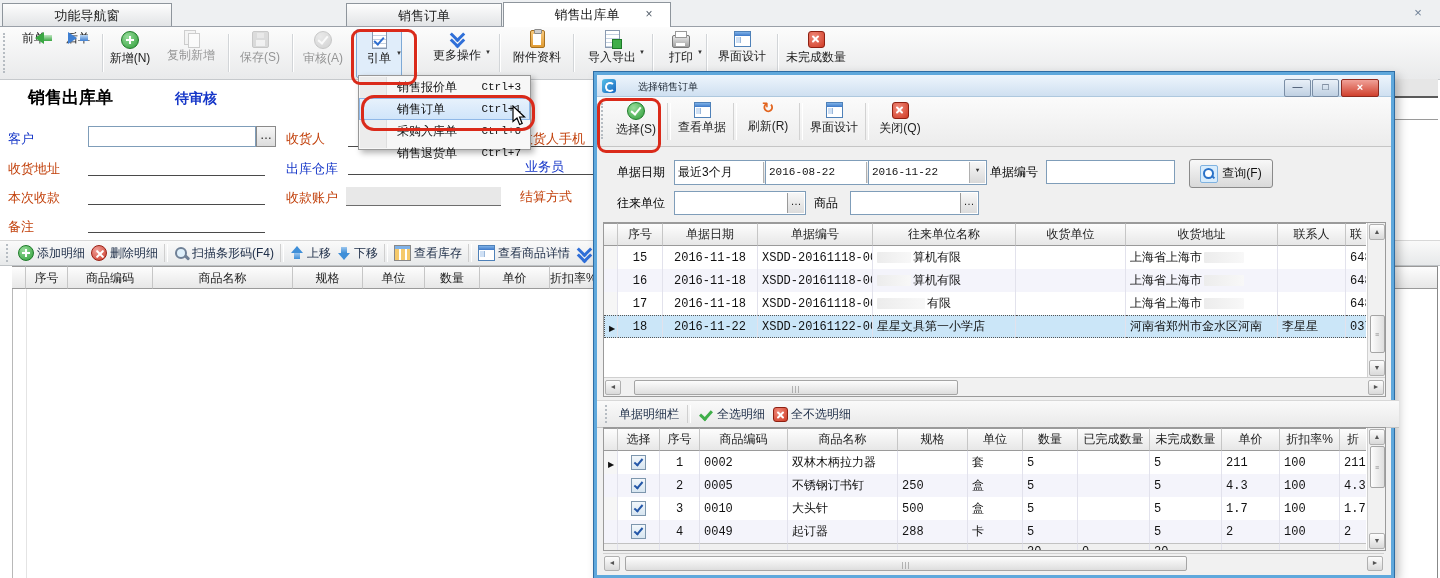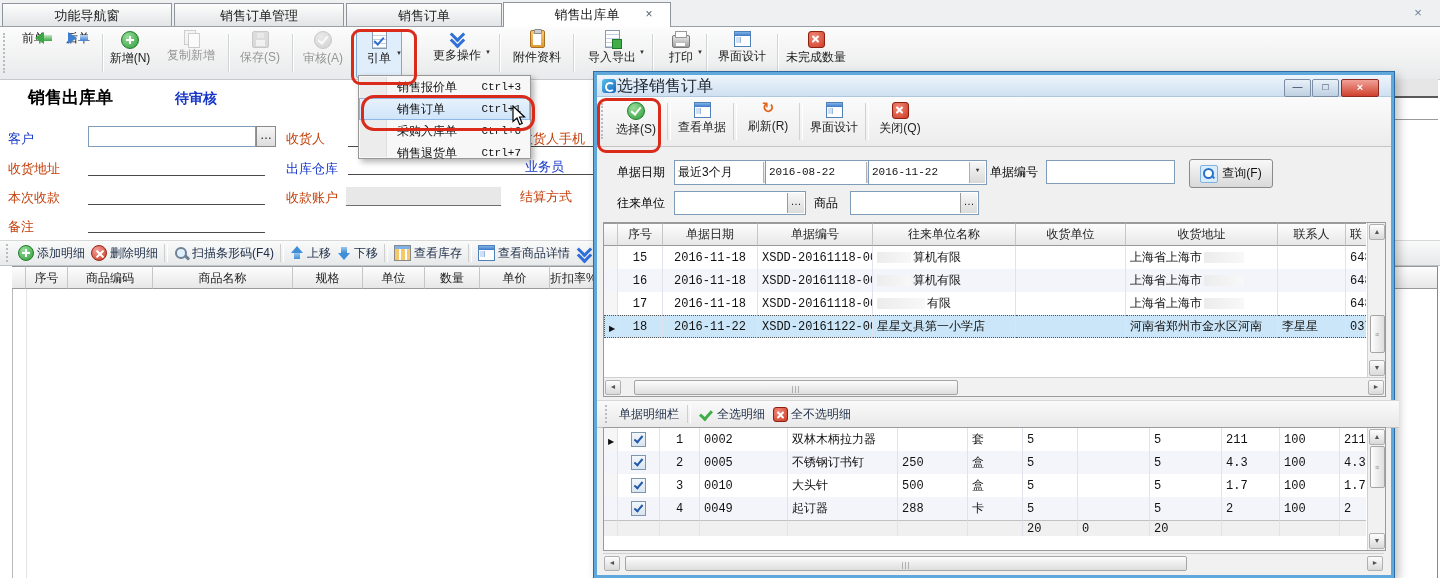--- a/index.html
+++ b/index.html
@@ -82,21 +82,21 @@
   .ftitle{left:28px;top:86px;font-size:17px;font-weight:bold;color:#000}
   .fstatus{left:175px;top:90px;font-size:14px;font-weight:bold;color:#1536c8}
   .flbl{font-size:13px;color:#c2410c;white-space:nowrap}
   .flbl.blue{color:#1536c8}
   .ul{border-bottom:1px solid #4a4a4a;height:18px}
   .box{background:#fff;border:1px solid #7f9db9}
   .ell-btn{background:linear-gradient(#f7f7f7,#dcdcdc);border:1px solid #8a8a8a;text-align:center;line-height:16px;font-size:12px;color:#222}
   .gray-fld{background:#e8e8e8;border-bottom:1px solid #6d6d6d}
 
   
-  .menu{left:358px;top:75px;width:173px;height:84px;background:#f7f7f7;border:1px solid #989898;box-shadow:3px 3px 6px rgba(0,0,0,.3);z-index:40}
+  .menu{left:358px;top:75px;width:173px;height:75px;background:#f7f7f7;border:1px solid #989898;box-shadow:3px 3px 6px rgba(0,0,0,.3);z-index:40}
   .menu .gutter{position:absolute;left:1px;top:1px;bottom:1px;width:26px;background:#ececec;border-right:1px solid #dedede}
   .mi{position:relative;height:22px;line-height:22px;padding-left:38px;font-size:12px;color:#111}
   .mi .sc{position:absolute;right:9px;font-family:"Liberation Mono","DejaVu Sans Mono",monospace;font-size:11px}
   .mi.hl{background:linear-gradient(#e8f2fc,#cfe4fa);outline:1px solid #8fb8e8;outline-offset:-1px}
 
   
   .dtoolbar{left:0;top:240px;width:595px;height:26px;background:linear-gradient(#fafafa,#e7e9ea);border-top:1px solid #d8d8d8;border-bottom:1px solid #bfc3c6;display:flex;align-items:center;gap:6px;padding-left:6px}
   .dtb{display:flex;align-items:center;gap:3px;font-size:12px;color:#20304a;white-space:nowrap}
   .vsep{width:2px;height:18px;border-left:1px solid #cfcfcf;border-right:1px solid #fff}
   .ghrow{display:flex}
@@ -110,21 +110,21 @@
   .rs-line{left:1394px;top:119px;width:44px;height:1px;background:#9a9a9a}
   .rs-tb{left:1394px;top:240px;width:46px;height:26px;background:linear-gradient(#fafafa,#e7e9ea);border-top:1px solid #d8d8d8;border-bottom:1px solid #bfc3c6}
   .rs-gh{left:1394px;top:266px;width:44px;height:23px;background:linear-gradient(#fdfdfd,#e7e7e7);border-top:1px solid #9a9a9a;border-bottom:1px solid #9a9a9a;border-right:1px solid #888}
   .rs-body{left:1394px;top:289px;width:44px;height:289px;background:#fff;border-right:1px solid #888}
 
   
   .dialog{left:594px;top:72px;width:800px;height:506px;border:3px solid #5fa8dc;box-shadow:0 0 0 1px #2e6da4,4px 4px 10px rgba(0,0,0,.28);background:#f0f0f0;z-index:30}
   .dtitle{left:0;top:0;width:794px;height:22px;background:linear-gradient(#eef5fc,#cfe0f1);border-bottom:1px solid #aec8de;line-height:22px}
   .dlg-logo{position:absolute;left:5px;top:4px;width:14px;height:14px;border-radius:3px;background:linear-gradient(135deg,#57c1e8,#1565c0)}
   .dlg-logo::after{content:"";position:absolute;left:3px;top:3px;width:6px;height:6px;border:2px solid #fff;border-right-color:transparent;border-radius:50%}
-  .dtitle .txt{margin-left:20px;font-size:16px;color:#1a2430}
+  .dtitle .txt{margin-left:41px;font-size:10px;color:#1a2430}
   .winbtn{position:absolute;top:4px;height:16px;border-radius:2px;text-align:center;line-height:14px;font-size:10px;
           background:linear-gradient(#e9f0f8,#bfd0e2);border:1px solid #7a8ea6;color:#30405a}
   .winbtn.close{background:linear-gradient(#f0a198,#d0402d);border-color:#8e2a1f;color:#fff;font-weight:bold;font-size:11px}
   .dlg-toolbar{left:0;top:22px;width:794px;height:50px;background:linear-gradient(#fbfbfb,#ececec);border-bottom:1px solid #c5c5c5;display:flex;align-items:stretch;padding-left:4px}
   .dbtn{width:58px;text-align:center;padding-top:3px;font-size:12px;color:#222}
   .dbtn .lblt{display:block;margin-top:1px;white-space:nowrap}
   .dsep{width:2px;margin:6px 2px;border-left:1px solid #d2d2d2;border-right:1px solid #fff}
   .refresh-glyph{font-size:15px;line-height:16px;color:#e2641e;font-weight:bold;height:17px}
 
   .flabel{position:absolute;font-size:12px;color:#000;white-space:nowrap}
@@ -167,21 +167,20 @@
   .anno{position:absolute;border:3px solid #da2a1a;border-radius:9px;z-index:70;pointer-events:none}
   .cursor{position:absolute;z-index:80}
 </style>
 </head>
 <body>
 
 <div class="stage">
 
   <div class="abs tabbar">
     <div class="abs tab" style="left:2px;width:170px"><span>功能导航窗</span></div>
-    <div class="abs tab" style="left:174px;width:170px"><span>销售订单管理</span></div>
     <div class="abs tab" style="left:346px;width:156px"><span>销售订单</span></div>
     <div class="abs tab active" style="left:503px;width:168px">
       <span>销售出库单</span>
       <span class="tab-close">×</span>
     </div>
     <div class="abs strip-close">×</div>
   </div>
 
   <div class="abs main-toolbar">
     <div class="abs grip" style="left:3px;top:6px;height:40px"></div>
@@ -509,20 +508,35 @@
             <col style="width:70px">
             <col style="width:55px">
             <col style="width:55px">
             <col style="width:72px">
             <col style="width:72px">
             <col style="width:58px">
             <col style="width:60px">
             <col style="width:26px">
           </colgroup>
         <tbody>
+            <tr>
+          <th class="mark" style="height:22px"></th>
+          <th>选择</th>
+          <th>序号</th>
+          <th>商品编码</th>
+          <th>商品名称</th>
+          <th>规格</th>
+          <th>单位</th>
+          <th>数量</th>
+          <th>已完成数量</th>
+          <th>未完成数量</th>
+          <th>单价</th>
+          <th>折扣率%</th>
+          <th style="border-right:none">折</th>
+        </tr>
         <tr>
           <td class="mark" style="height:22px"><span style="font-size:8px">▶</span></td>
           <td class="ctr"><span class="cb"></span></td>
           <td class="ctr mono">1</td>
           <td class="mono">0002</td>
           <td>双林木柄拉力器</td>
           <td class="mono"></td>
           <td>套</td>
           <td class="mono">5</td>
           <td class="mono"></td>

